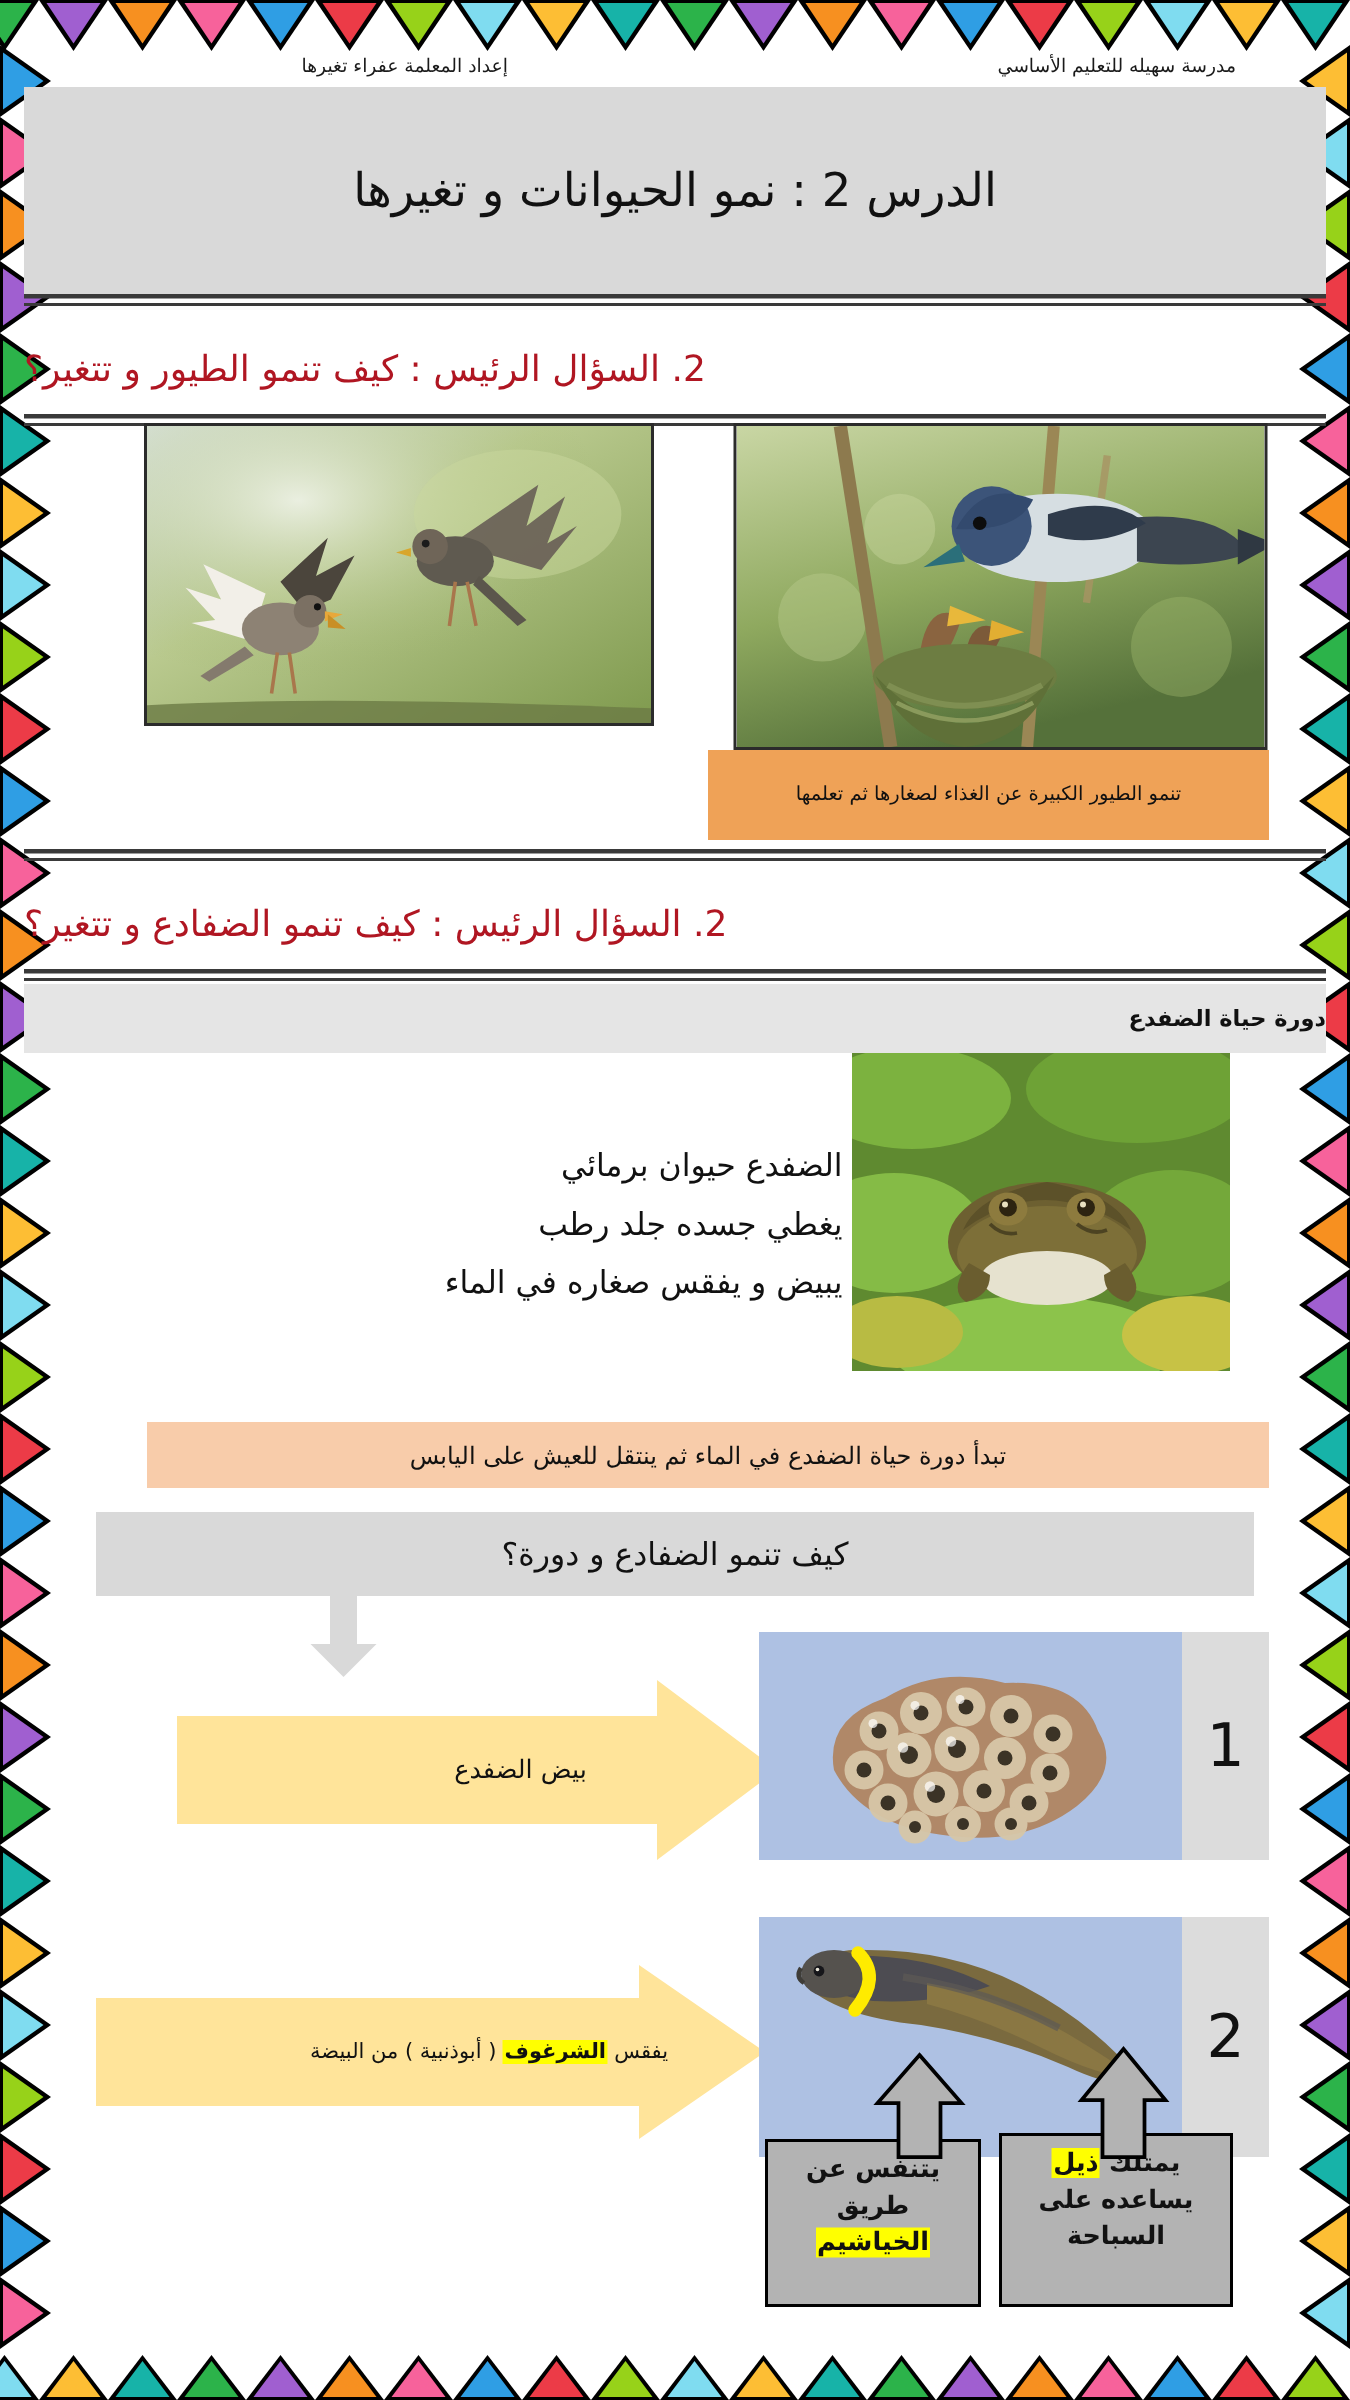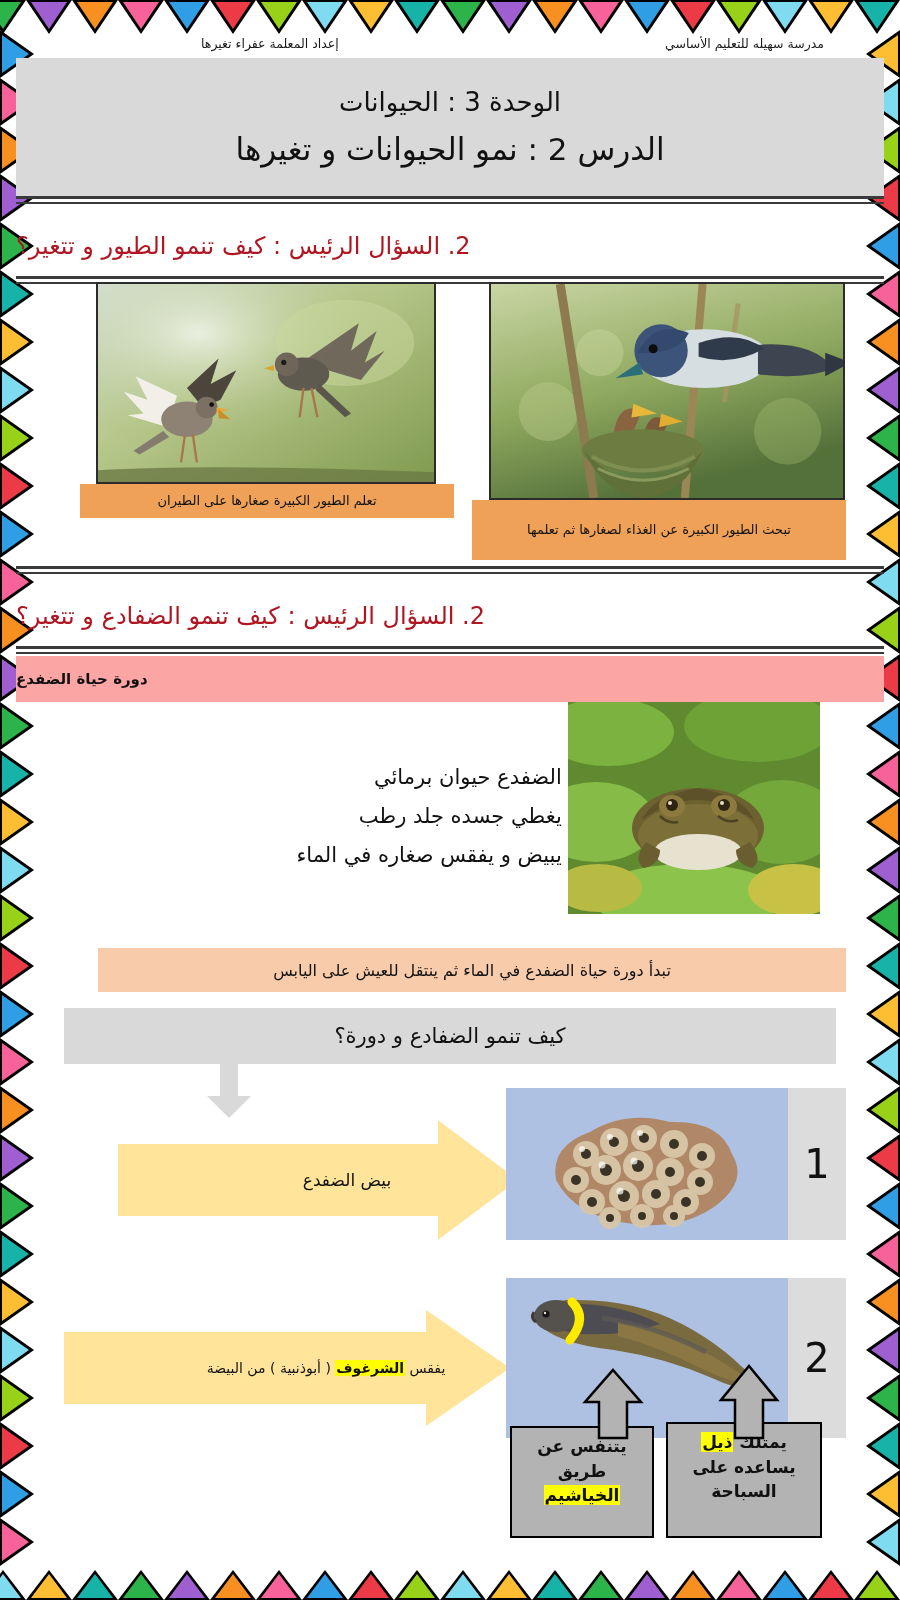--- a/index.html
+++ b/index.html
@@ -198,24 +198,24 @@
     justify-content: center;
     text-align: center;
     line-height: 1.7;
     padding: 4px 6px;
   }
 
   
   .green-banner {
     position: absolute;
     left: 0; width: 868px; height: 46px;
-    background: #fca5a5;
+    background: #e5e5e5;
     display: flex;
     align-items: center;
-    justify-content: flex-end;
+    justify-content: flex-start;
   }
   .green-banner span {
     font-size: 15px; color: #111; direction: rtl; font-weight: bold;
   }
 
   
   .facts {
     position: absolute;
     direction: rtl;
     text-align: right;
@@ -421,21 +421,20 @@
     </div>
 
   <div id="content">
 
     <div class="meta-row">
       <div class="meta-text">مدرسة سهيله للتعليم الأساسي</div>
       <div class="meta-text">إعداد المعلمة عفراء تغيرها</div>
     </div>
 
     <div class="title-panel">
-      <div class="unit-title">الوحدة 3 : الحيوانات</div>
       <div class="lesson-title">الدرس 2 : نمو الحيوانات و تغيرها</div>
     </div>
 
     <div class="hrule" style="top:166px;"></div>
     <div class="hrule" style="top:172px;height:2px;"></div>
 
     <div class="qbar" style="top:186px;height:60px;">
       <div class="qbar-text">2. السؤال الرئيس : كيف تنمو الطيور و تتغير؟</div>
     </div>
     <div class="hrule" style="top:246px;"></div>
@@ -522,23 +521,22 @@
 
         <g transform="translate(88,148)">
           <ellipse cx="66" cy="22" rx="62" ry="22" fill="#6d7d42"></ellipse>
           <path d="M6 22 Q66 86 126 22 Q108 66 66 70 Q26 66 6 22 Z" fill="#5f7038"></path>
           <path d="M14 28 Q66 56 118 28" stroke="#7f8f52" stroke-width="4" fill="none"></path>
           <path d="M20 40 Q66 64 112 40" stroke="#8a9a5c" stroke-width="3" fill="none"></path>
         </g>
       </svg>
     </div>
 
-    <div class="cap-orange" style="left:64px; top:454px; width:374px; height:34px;">تعلم الطيور الكبيرة صغارها على الطيران</div>
-
-    <div class="cap-orange" style="left:456px; top:470px; width:374px; height:60px;">تبحث الطيور الكبيرة عن الغذاء لصغارها ثم تعلمها</div>
+
+    <div class="cap-orange" style="left:456px; top:470px; width:374px; height:60px;">تنمو الطيور الكبيرة عن الغذاء لصغارها ثم تعلمها</div>
 
     <div class="hrule" style="top:536px;"></div>
     <div class="hrule" style="top:542px;height:2px;"></div>
 
     <div class="qbar" style="top:556px;height:60px;">
       <div class="qbar-text">2. السؤال الرئيس : كيف تنمو الضفادع و تتغير؟</div>
     </div>
     <div class="hrule" style="top:616px;"></div>
     <div class="hrule" style="top:622px;height:2px;"></div>
 

